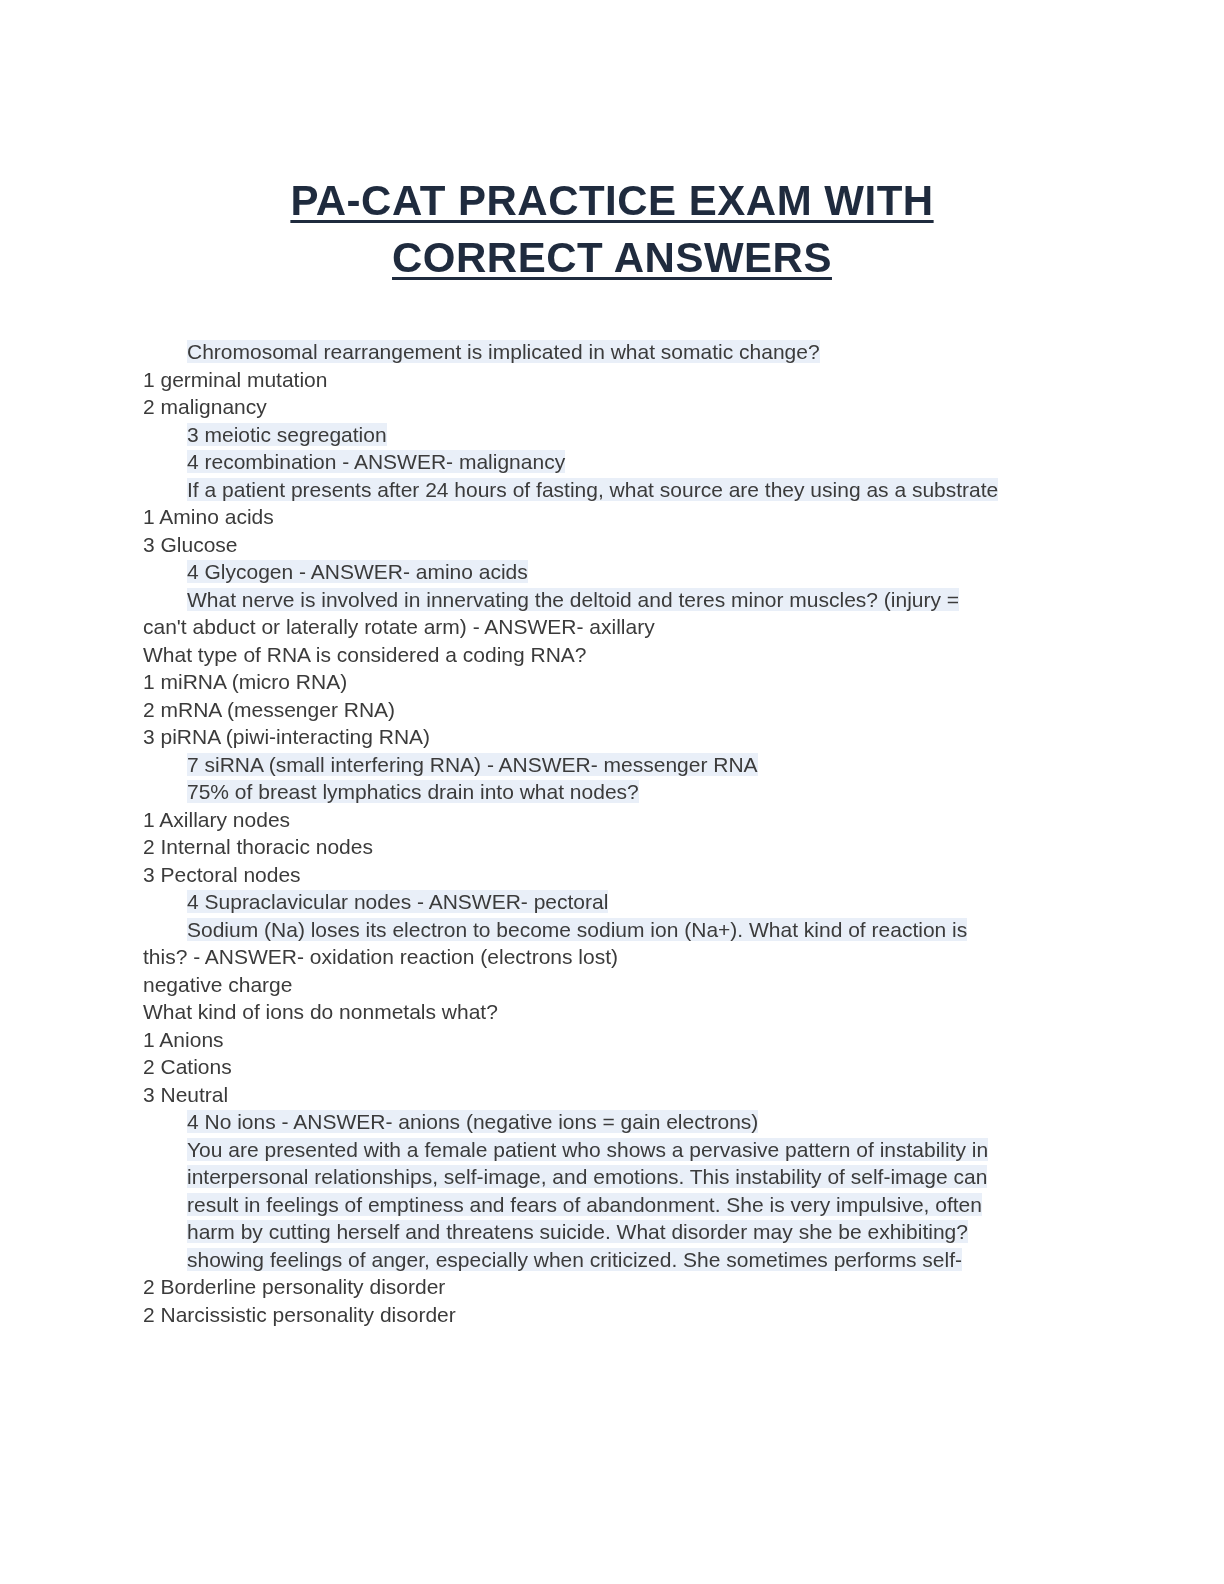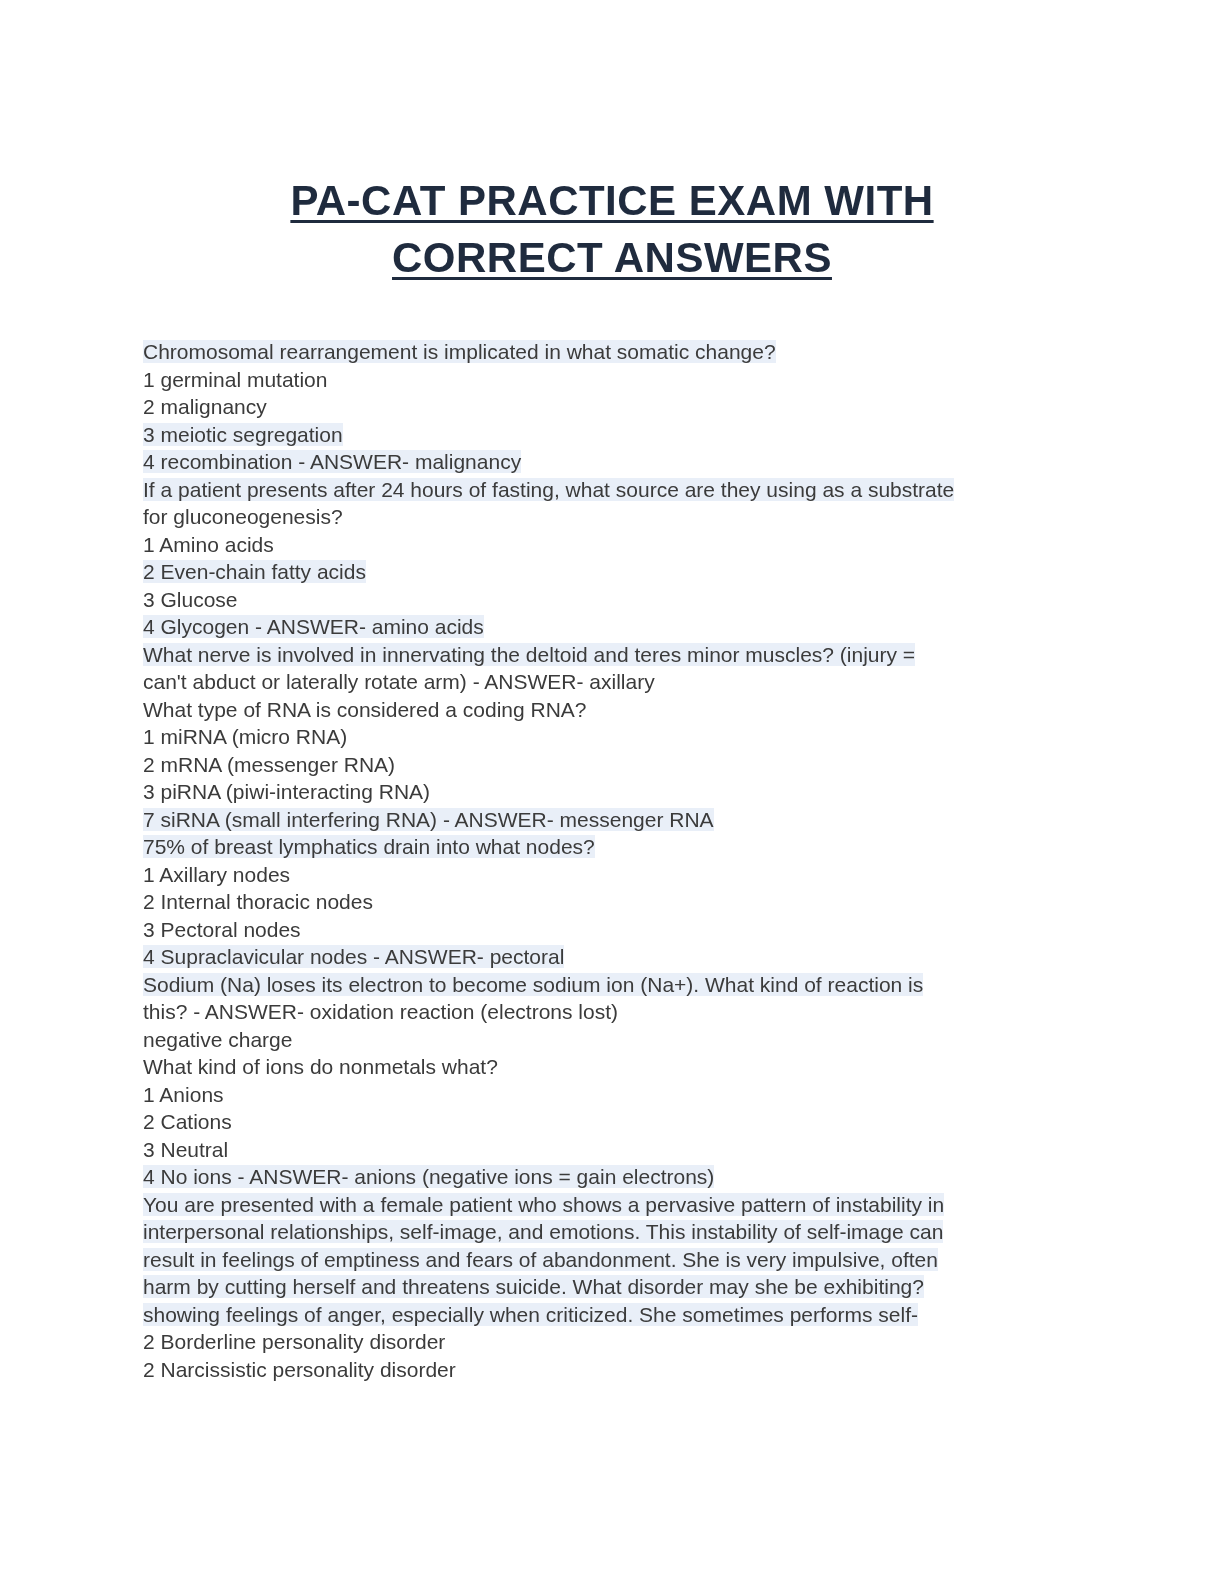--- a/index.html
+++ b/index.html
@@ -40,40 +40,39 @@
     line-height: 27.5px;
     color: #3b3b3b;
   }
   .line {
     white-space: pre;
     min-height: 27.5px;
   }
   .line > span.hl {
     background: var(--hl, #e9eff8);
     box-decoration-break: clone;
+    margin-left: 44px;
   }
 </style>
 </head>
 <body>
 
 <div class="page">
   <div class="title" style="color: rgb(31, 43, 62);">
     <span class="title-line">PA-CAT PRACTICE EXAM WITH</span>
     <span class="title-line">CORRECT ANSWERS</span>
   </div>
   <div class="body-text" style="color: rgb(59, 59, 59);">
       <div class="line"><span class="hl">Chromosomal rearrangement is implicated in what somatic change?</span></div>
       <div class="line"><span>1 germinal mutation</span></div>
       <div class="line"><span>2 malignancy</span></div>
       <div class="line"><span class="hl">3 meiotic segregation</span></div>
       <div class="line"><span class="hl">4 recombination - ANSWER- malignancy</span></div>
       <div class="line"><span class="hl">If a patient presents after 24 hours of fasting, what source are they using as a substrate</span></div>
-      <div class="line"><span>for gluconeogenesis?</span></div>
       <div class="line"><span>1 Amino acids</span></div>
-      <div class="line"><span class="hl">2 Even-chain fatty acids</span></div>
       <div class="line"><span>3 Glucose</span></div>
       <div class="line"><span class="hl">4 Glycogen - ANSWER- amino acids</span></div>
       <div class="line"><span class="hl">What nerve is involved in innervating the deltoid and teres minor muscles? (injury =</span></div>
       <div class="line"><span>can't abduct or laterally rotate arm) - ANSWER- axillary</span></div>
       <div class="line"><span>What type of RNA is considered a coding RNA?</span></div>
       <div class="line"><span>1 miRNA (micro RNA)</span></div>
       <div class="line"><span>2 mRNA (messenger RNA)</span></div>
       <div class="line"><span>3 piRNA (piwi-interacting RNA)</span></div>
       <div class="line"><span class="hl">7 siRNA (small interfering RNA) - ANSWER- messenger RNA</span></div>
       <div class="line"><span class="hl">75% of breast lymphatics drain into what nodes?</span></div>

